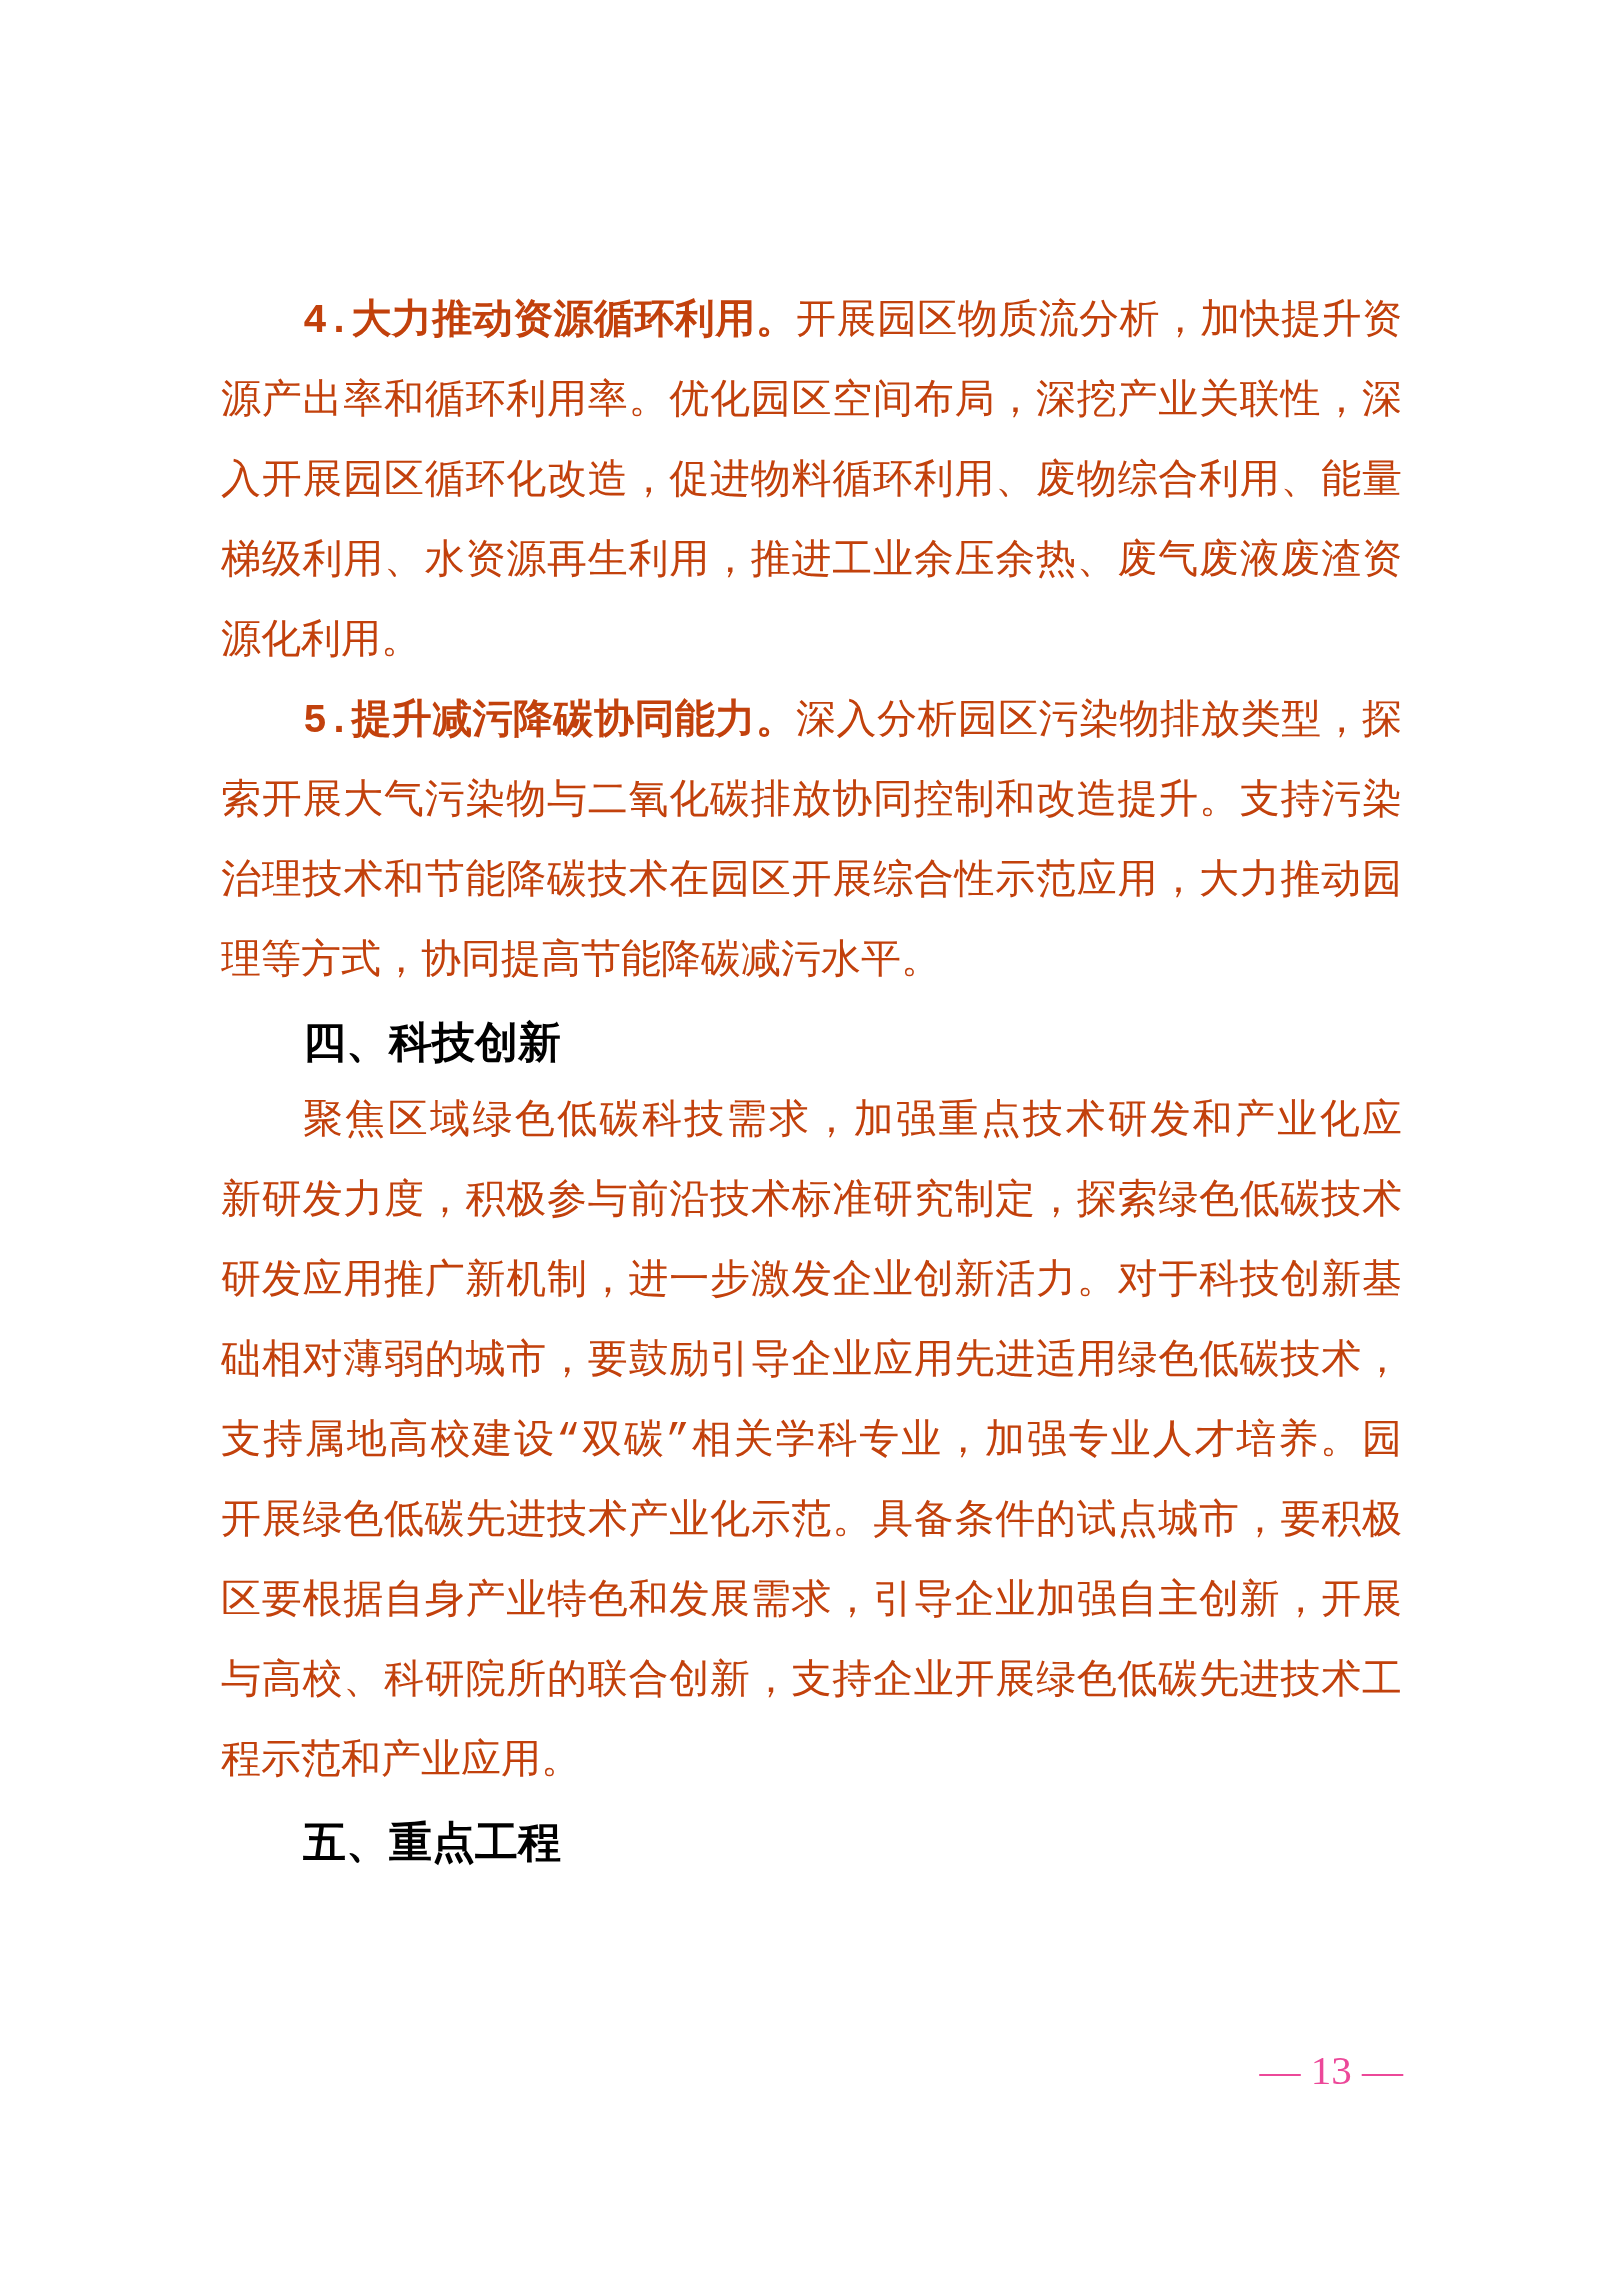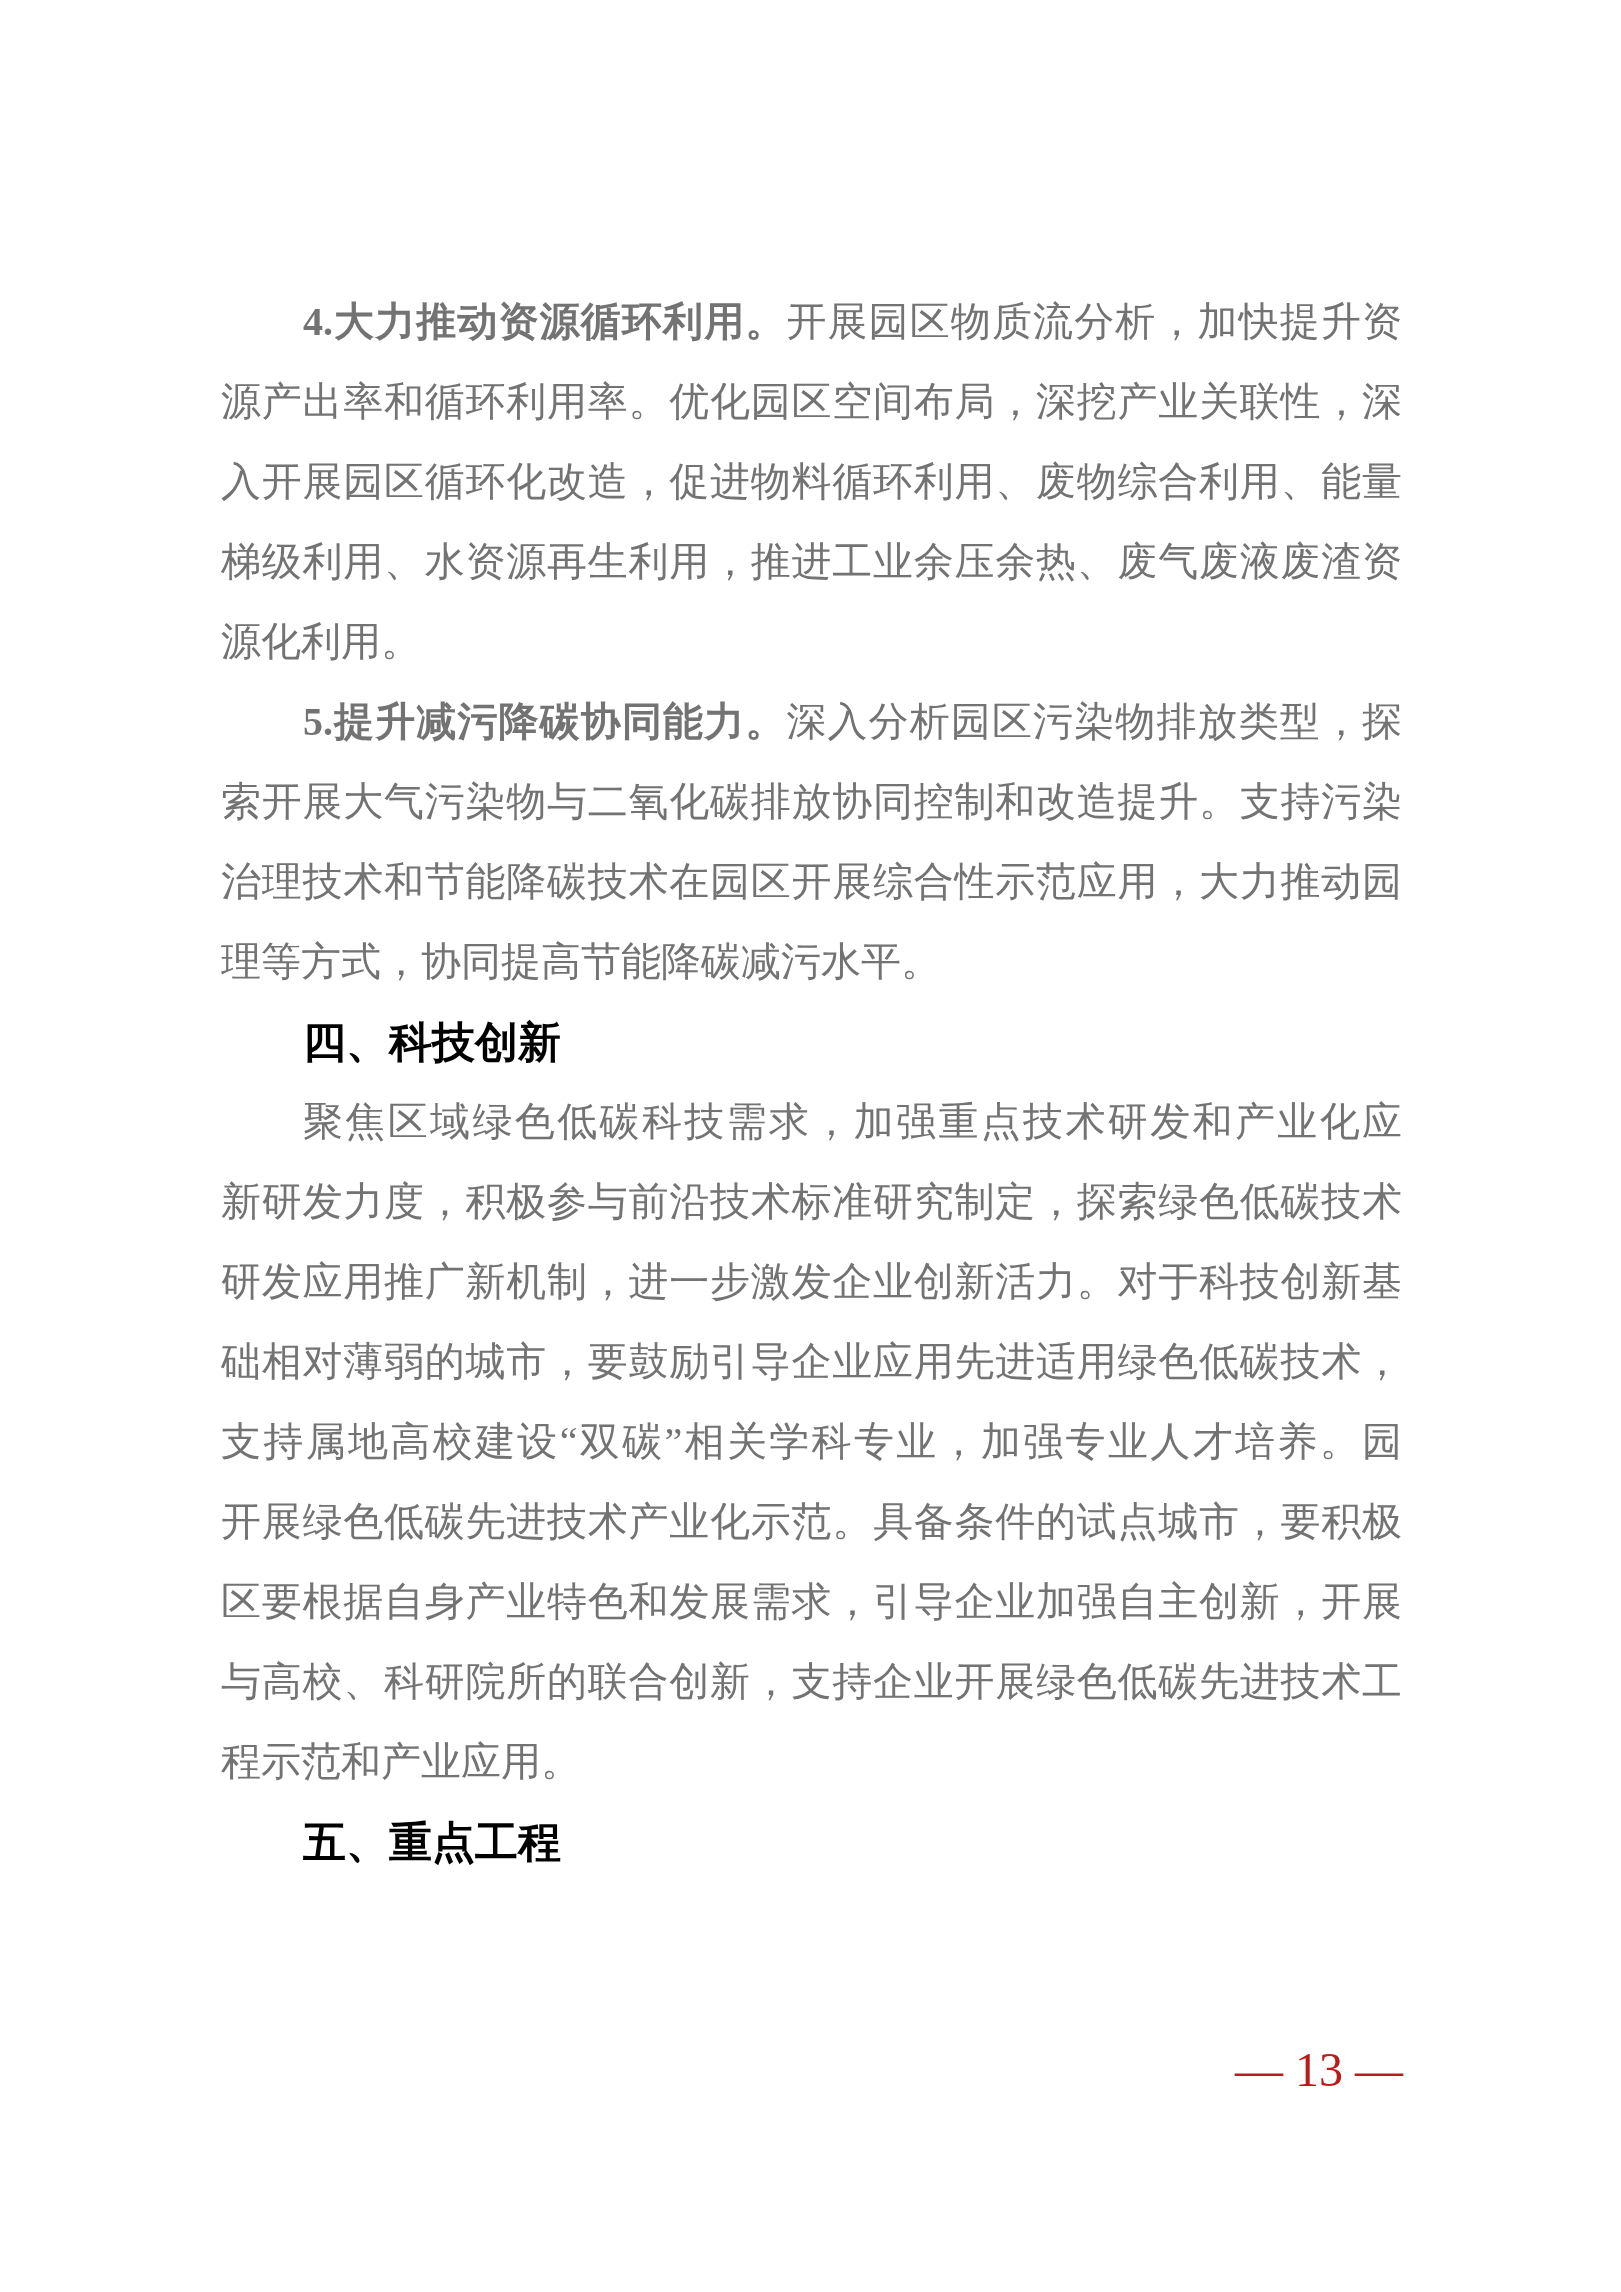--- a/index.html
+++ b/index.html
@@ -21,21 +21,22 @@
     left: 221px;
     top: 282px;
     width: 1181px;
   }
   .line {
     font-size: 40px;
     line-height: 80px;
     height: 80px;
     text-align: justify;
     text-align-last: justify;
-    color: #737373;
+    color: #c2410c;
+    font-family: Liberation Mono, monospace;
   }
   .line.ind {
     text-indent: 82px;
   }
   .line.last {
     text-align: justify;
     text-align-last: left;
   }
   .lead {
     font-weight: bold;
@@ -48,24 +49,24 @@
     height: 80px;
     padding-left: 82px;
     text-align: left;
     text-align-last: left;
     color: #000000;
   }
   .pagenum {
     position: absolute;
     top: 2030px;
     right: 218px;
-    font-size: 48px;
+    font-size: 41px;
     line-height: 80px;
     font-family: "Liberation Serif", "DejaVu Serif", serif;
-    color: #b91c1c;
+    color: #ec4899;
   }
 </style>
 </head>
 <body>
 
 <div class="page">
   <div class="text-block">
 
     <div class="line ind"><span class="lead">4.大力推动资源循环利用。</span><span>开展园区物质流分析，加快提升资</span></div>
     <div class="line"><span>源产出率和循环利用率。优化园区空间布局，深挖产业关联性，深</span></div>

